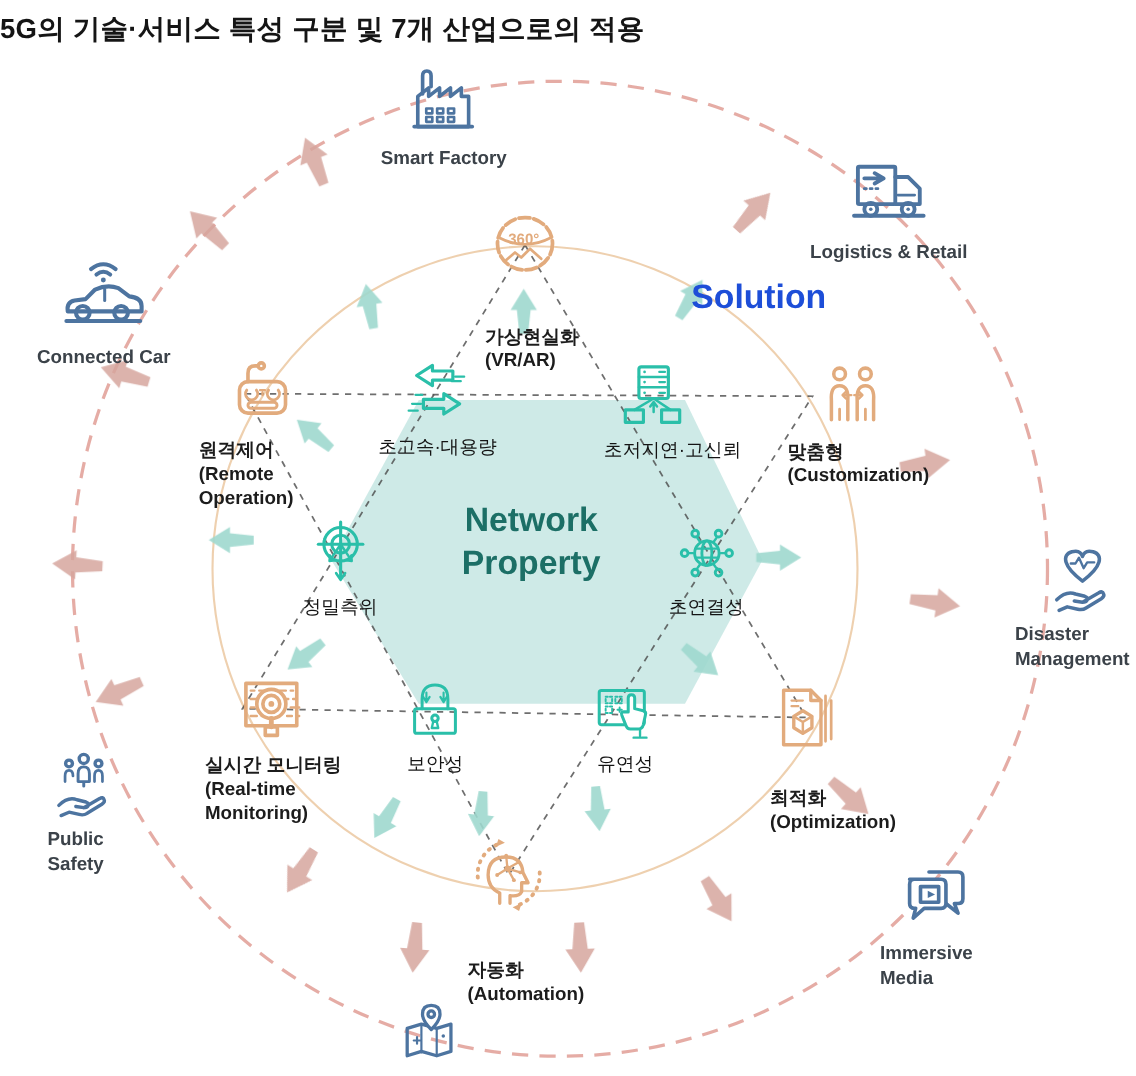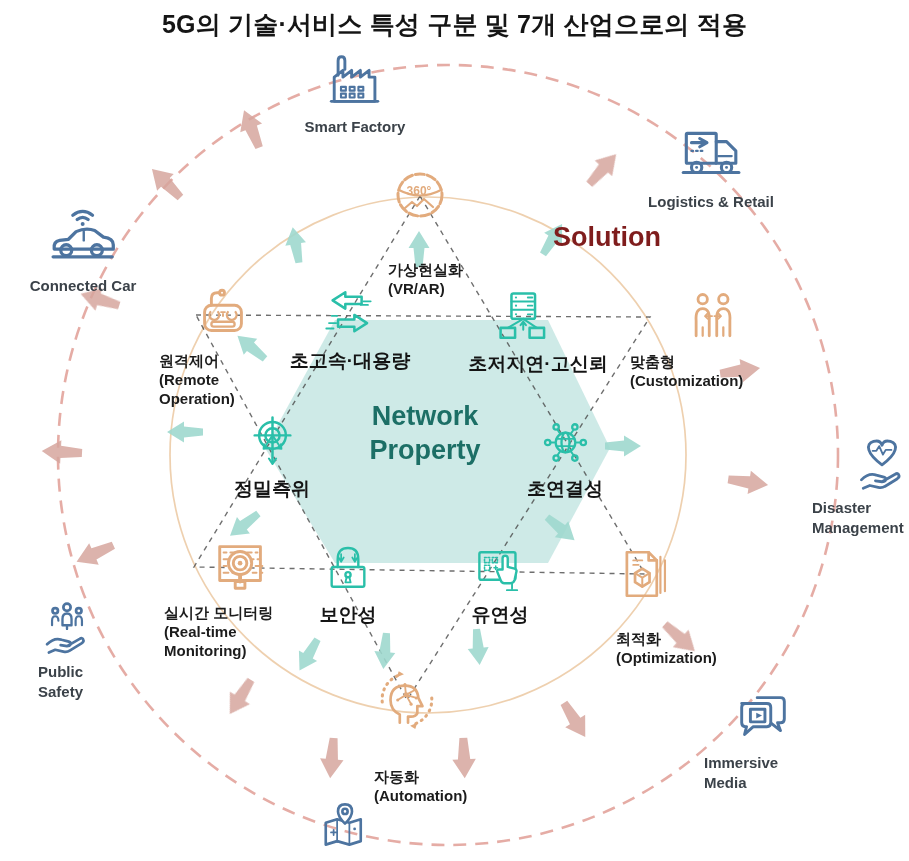--- a/index.html
+++ b/index.html
@@ -1,38 +1,38 @@
 <!DOCTYPE html>
 <html><head>
 <meta charset="utf-8">
 <style>
   html,body{margin:0;padding:0}
   body{
     width:909px;height:861px;background:#ffffff;position:relative;overflow:hidden;
     font-family:"Liberation Sans",sans-serif;
   }
   .title{
-    position:absolute;top:8px;left:0;width:100%;text-align:center;
-    font-size:25px;font-weight:600;color:#151515;z-index:3;letter-spacing:.2px;
+    position:absolute;top:8px;left:0;width:100%;
+    font-size:22px;font-weight:600;color:#151515;z-index:3;letter-spacing:.2px;
   }
   #bg{position:absolute;left:0;top:0;z-index:0}
   .node{position:absolute;z-index:2}
   .col{display:flex;flex-direction:column;align-items:center;gap:5px}
-  .colL{display:flex;flex-direction:column;align-items:flex-end;gap:5px}
+  .colL{display:flex;flex-direction:column;align-items:center;gap:5px}
   .row{display:flex;flex-direction:column;gap:10px}
   .lbl{display:flex;flex-direction:column}
   .ko,.en{display:block;font-weight:700;font-size:15px;color:#1c1c1c;line-height:1.28;white-space:nowrap}
   .en.wrap{white-space:normal}
   .ind-label{font-weight:700;font-size:15px;color:#3b4249;line-height:1.3}
-  .net-label{font-weight:700;font-size:19px;color:#141414;white-space:nowrap}
+  .net-label{font-weight:400;font-size:15px;color:#141414;white-space:nowrap}
   .center-label{
     position:absolute;z-index:2;font-size:27px;font-weight:700;color:#1c6f66;
     text-align:center;line-height:1.25;width:160px;transform:translateX(-50%);
   }
-  .solution-label{position:absolute;z-index:2;font-size:27px;font-weight:700;color:#7f1d1d}
+  .solution-label{position:absolute;z-index:2;font-size:27px;font-weight:700;color:#1d4ed8}
   .ind{color:#4d74a0}
   .sol{color:#e2ab7d}
   .net{color:#2abfa9}
   .icon{display:block}
 </style>
 </head>
 <body>
 
 <svg id="bg" width="909" height="861" viewBox="0 0 909 861">
   <defs>

